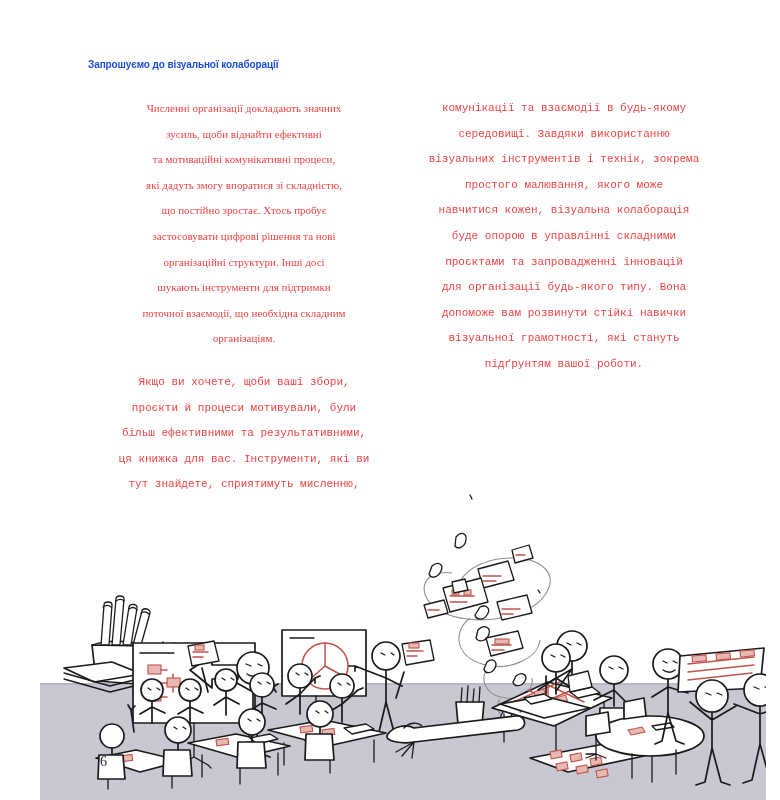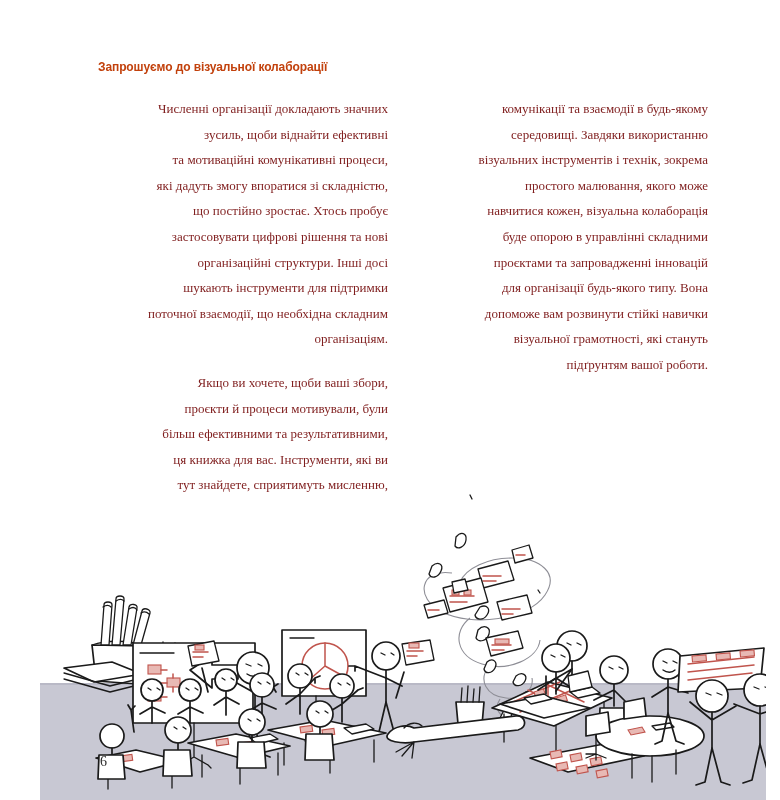--- a/index.html
+++ b/index.html
@@ -14,51 +14,51 @@
     position: relative;
     width: 780px;
     height: 800px;
     background: #ffffff;
     overflow: hidden;
   }
 
   
   #heading {
     position: absolute;
-    left: 98px;
+    left: 88px;
     top: 52px;
     width: 600px;
     font-family: "Liberation Sans", "DejaVu Sans", sans-serif;
     font-weight: bold;
-    font-size: 12px;
+    font-size: 10px;
     letter-spacing: -0.1px;
-    color: #c2410c;
+    color: #1d4ed8;
   }
 
   
   #columns {
     position: absolute;
     left: 100px;
     top: 96px;
     width: 608px;
     display: flex;
     gap: 32px;
   }
   .column {
     width: 288px;
   }
   .column p {
     margin: 0 0 18px 0;
-    font-size: 13px;
+    font-size: 11px;
     line-height: 25.6px;
-    color: #7f1d1d;
-    text-align: right;
+    color: #ef4444;
+    text-align: center;
     white-space: pre-line;
   }
-  .column p:last-child { margin-bottom: 0; }
+  .column p:last-child { margin-bottom: 0; font-family: Liberation Mono, monospace; }
 
   
   #illustration {
     position: absolute;
     left: 0;
     top: 440px;
     width: 780px;
     height: 360px;
   }
   #illustration svg { display: block; }

